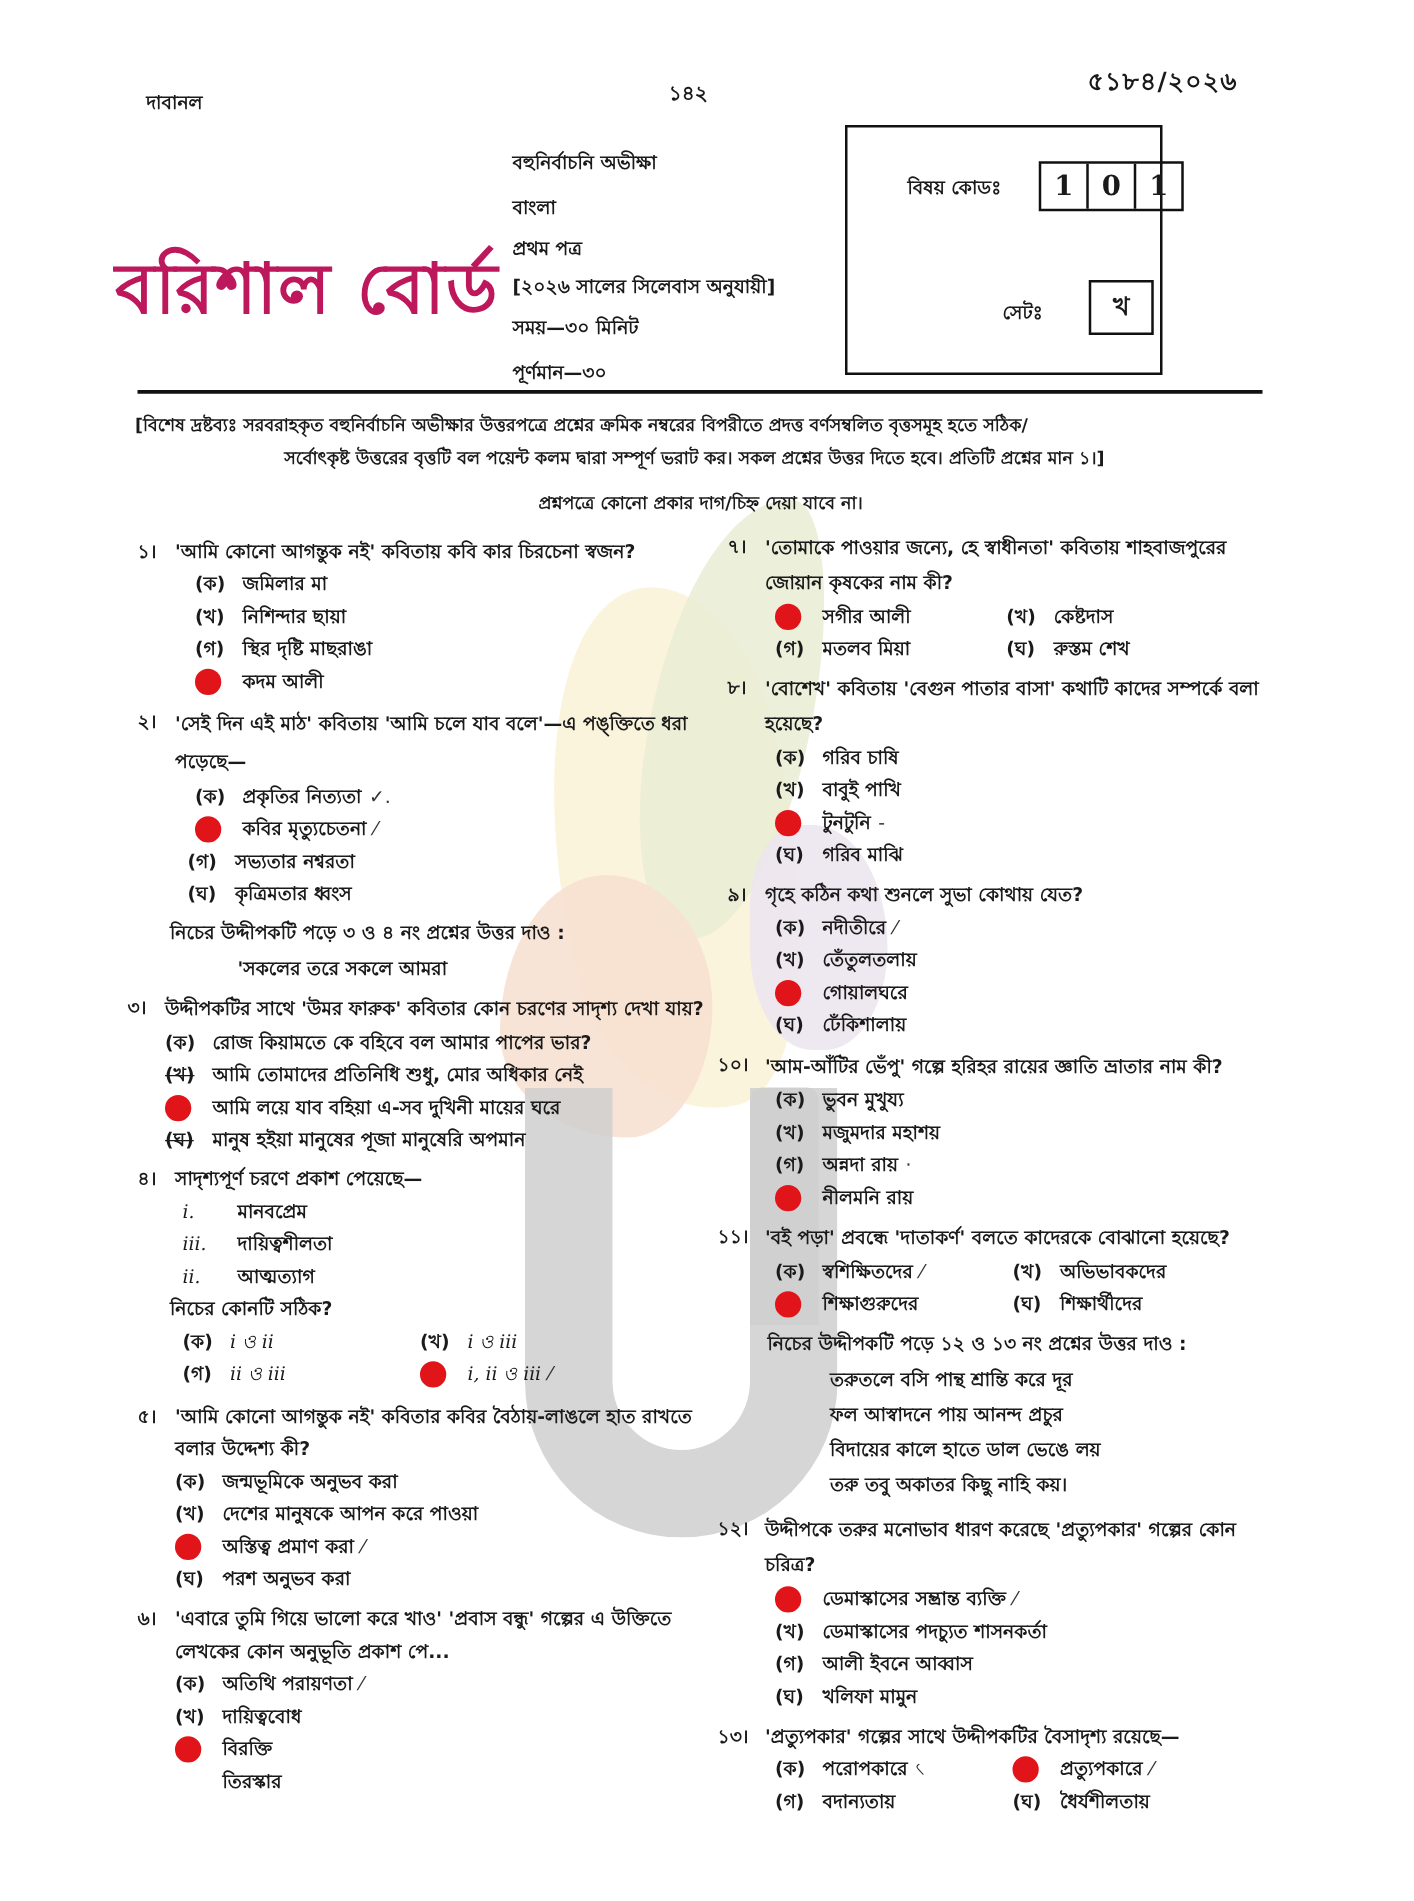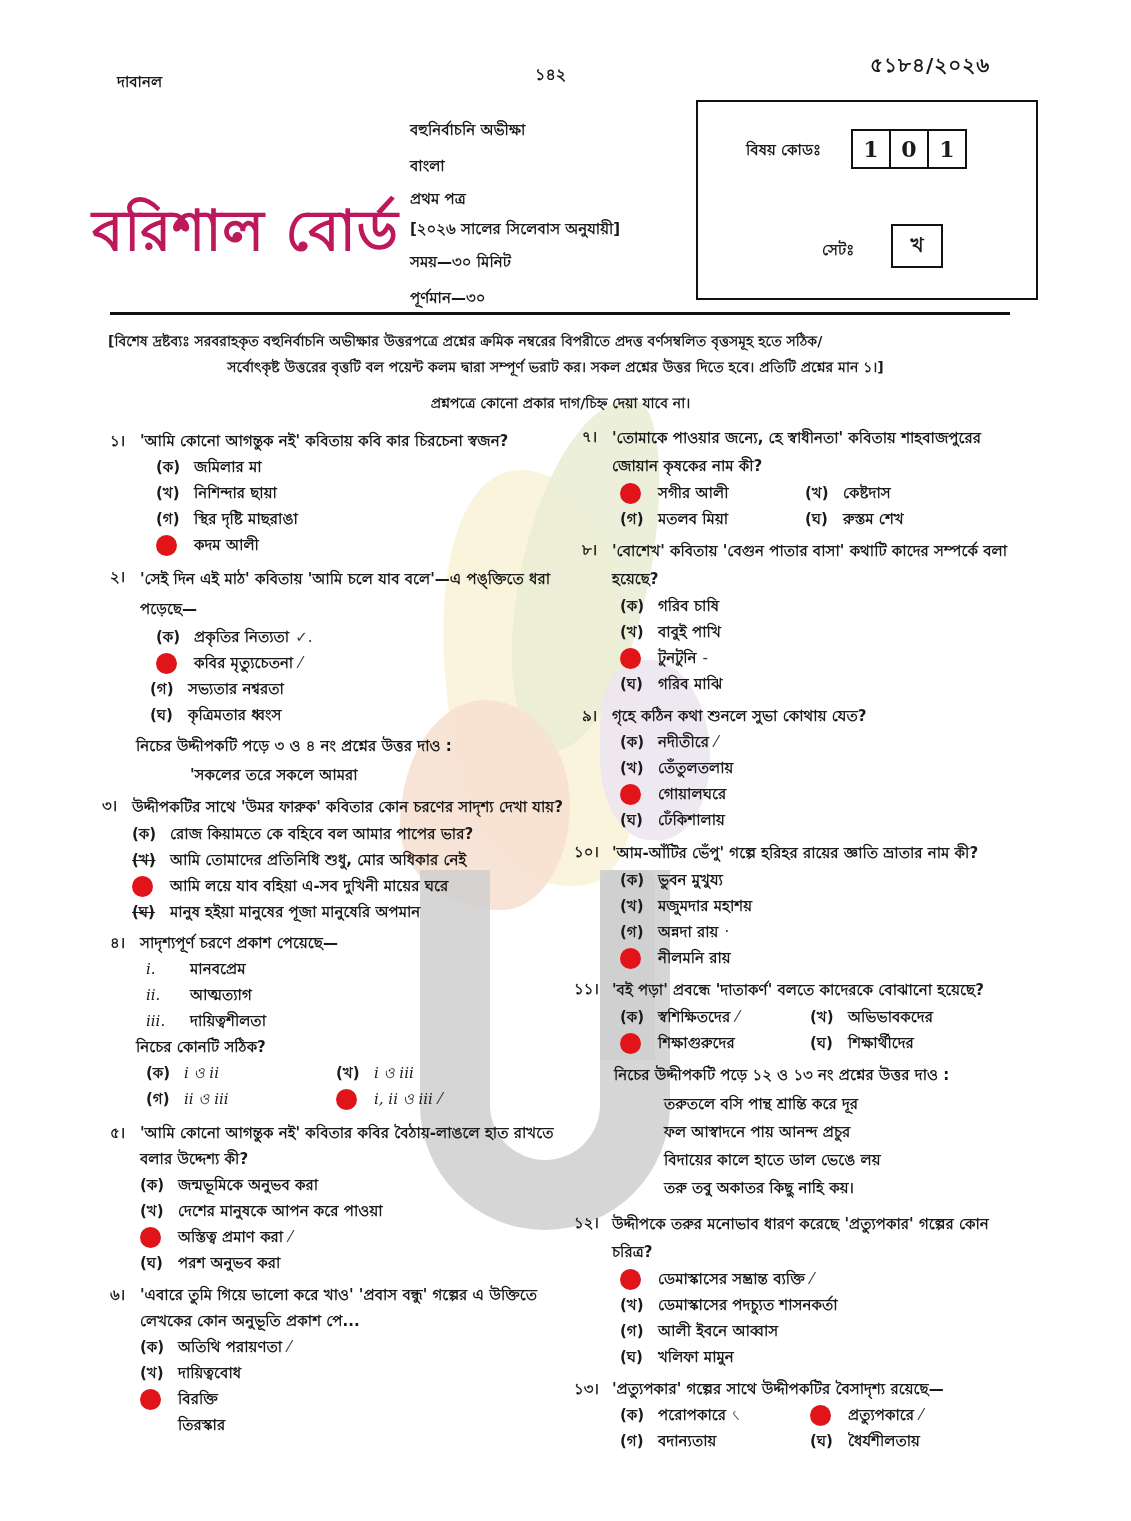--- a/index.html
+++ b/index.html
@@ -26,21 +26,21 @@
     .corner-left { left: 117px; top: 70px; font-size: 15px; font-weight: bold; }
     .page-num { left: 535px; top: 62px; font-size: 16px; font-weight: bold; }
     .doc-code { left: 870px; top: 50px; font-size: 20px; font-weight: bold; letter-spacing: 1px; }
 
     .board-title { left: 92px; top: 188px; font-size: 56px; font-weight: bold; color: #be185d;
       letter-spacing: 1px; font-family: "DejaVu Serif", "Liberation Serif", serif; }
 
     .meta { left: 410px; top: 112px; font-size: 15px; font-weight: bold; line-height: 36px; }
     .meta div { white-space: nowrap; }
 
-    .code-box { left: 676px; top: 100px; width: 342px; height: 200px; border: 2.5px solid #111; box-sizing: border-box; margin-left: 20px; }
+    .code-box { left: 676px; top: 100px; width: 254px; height: 200px; border: 2.5px solid #111; box-sizing: border-box; }
     .code-label { position: absolute; left: 48px; top: 36px; font-size: 15px; font-weight: bold; }
     .code-cells { position: absolute; left: 153px; top: 27px; display: flex; border: 2.5px solid #111; }
     .code-cell { width: 36px; height: 36px; display: flex; align-items: center; justify-content: center;
       font-family: "DejaVu Serif", "Liberation Serif", serif; font-size: 22px; font-weight: bold; }
     .code-cell + .code-cell { border-left: 2.5px solid #111; }
     .set-label { position: absolute; left: 124px; top: 136px; font-size: 15px; font-weight: bold; }
     .set-box { position: absolute; left: 193px; top: 122px; width: 48px; height: 40px; border: 2.5px solid #111;
       display: flex; align-items: center; justify-content: center; font-size: 20px; font-weight: bold; }
 
     .rule { left: 110px; top: 312px; width: 900px; height: 3px; background: #111; }
@@ -204,22 +204,22 @@
       </div>
     </div>
 
     <div class="q" style="margin-top:4px">
       <div class="q-stem">
           <span class="q-num">৪।</span>
           <span class="q-text">সাদৃশ্যপূর্ণ চরণে প্রকাশ পেয়েছে—</span>
         </div>
       <div class="roman">
         <div><span class="rk">i.</span><span>মানবপ্রেম</span></div>
+        <div><span class="rk">iii.</span><span>দায়িত্বশীলতা</span></div>
         <div><span class="rk">ii.</span><span>আত্মত্যাগ</span></div>
-        <div><span class="rk">iii.</span><span>দায়িত্বশীলতা</span></div>
       </div>
       <div class="which">নিচের কোনটি সঠিক?</div>
       <div class="opts grid2" style="padding-left:36px">
         <div class="opt">
             <span class="opt-key">(ক)</span>
             <span class="italic">i ও ii</span>
           </div>
         <div class="opt">
             <span class="opt-key">(খ)</span>
             <span class="italic">i ও iii</span>

